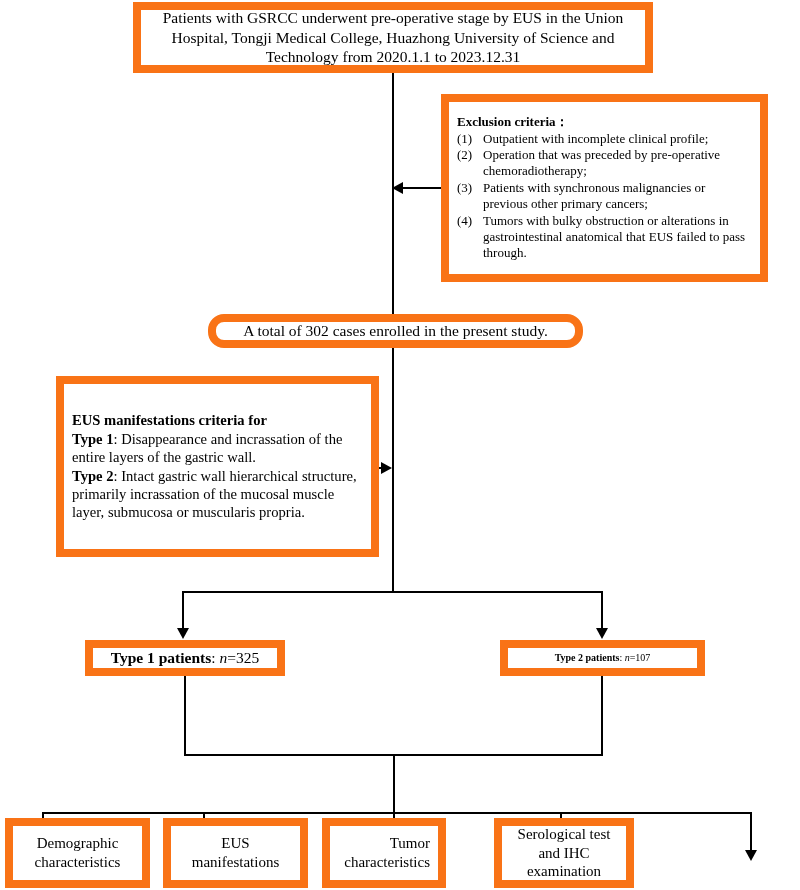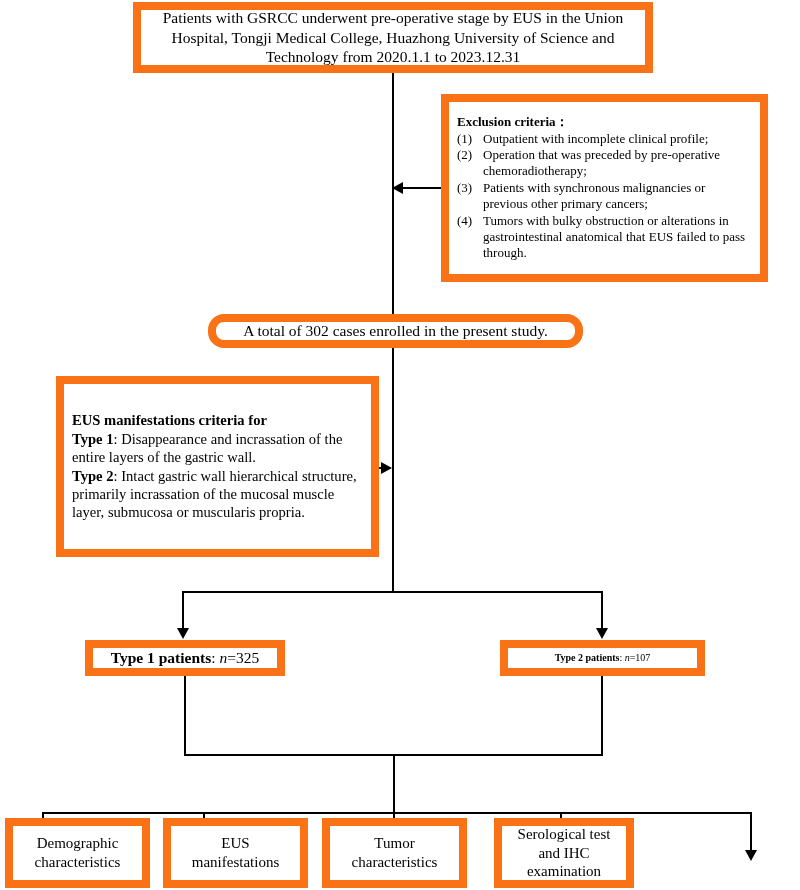--- a/index.html
+++ b/index.html
@@ -214,21 +214,21 @@
     </div>
   </div>
 
   <div class="box center" style="left:163px; top:818px; width:145px; height:70px; font-size:15px;justify-content:center;">
     <div class="pad">
       <div>EUS</div>
       <div>manifestations</div>
     </div>
   </div>
 
-  <div class="box center" style="left:322px; top:818px; width:145px; height:70px; font-size:15px;">
+  <div class="box center" style="left:322px; top:818px; width:124px; height:70px; font-size:15px;text-align:right;">
     <div class="pad">
       <div>Tumor</div>
       <div>characteristics</div>
     </div>
   </div>
 
   <div class="box center" style="left:482px; top:818px; width:140px; height:70px; font-size:15px;margin-left:12px;">
     <div class="pad">
       <div>Serological test</div>
       <div>and IHC</div>

